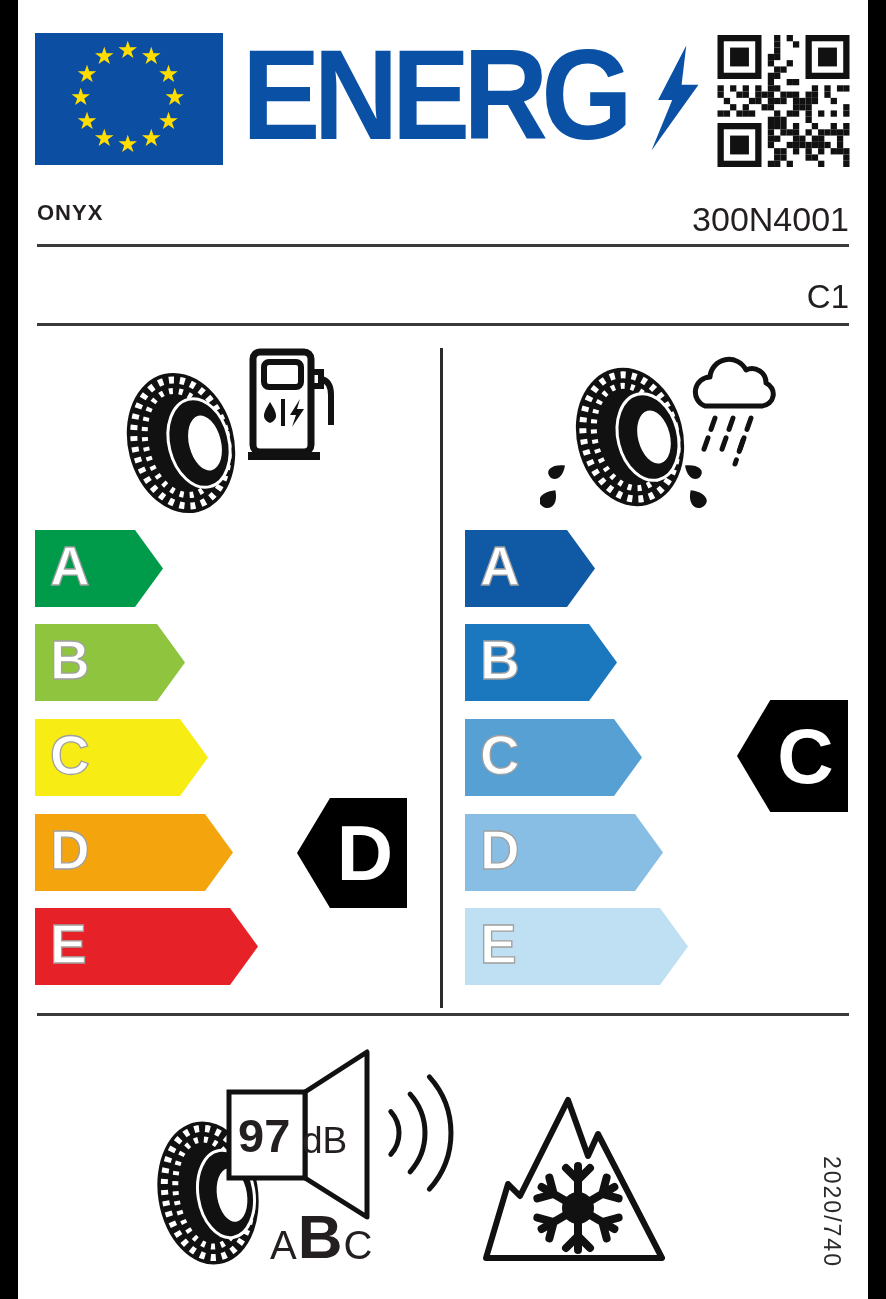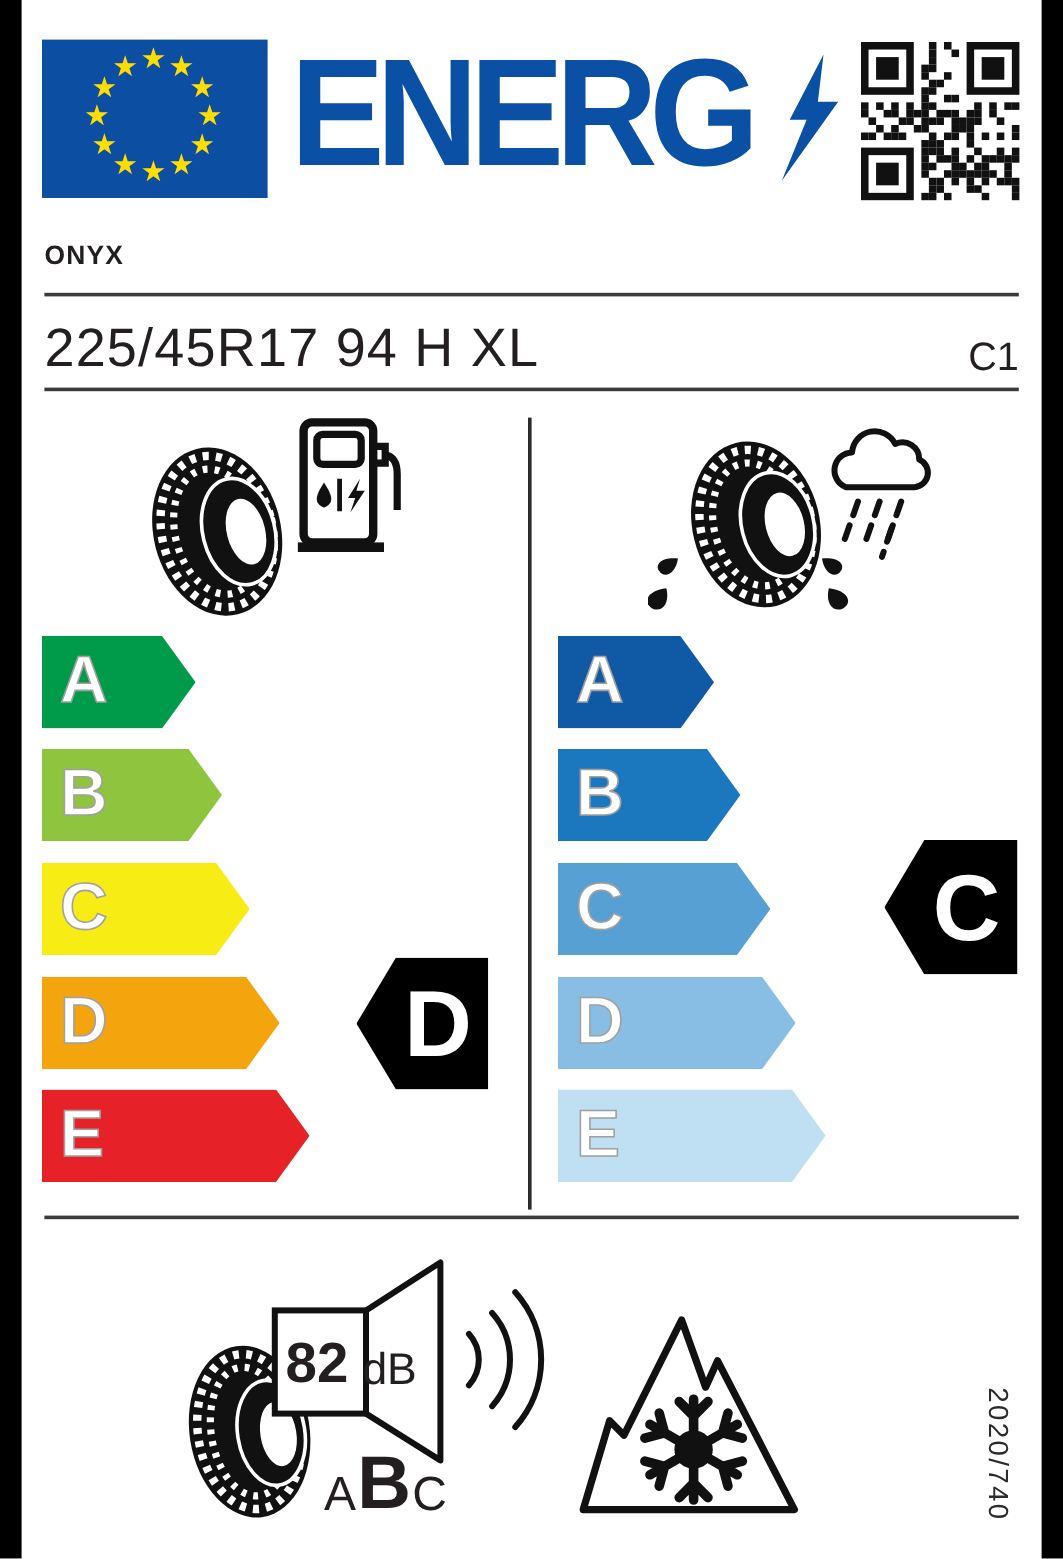--- a/index.html
+++ b/index.html
@@ -226,22 +226,22 @@
       <rect x="15" y="19" width="1" height="1" fill="#111"></rect>
       <rect x="20" y="19" width="1" height="1" fill="#111"></rect>
       <rect x="8" y="20" width="1" height="1" fill="#111"></rect>
       <rect x="9" y="20" width="1" height="1" fill="#111"></rect>
       <rect x="11" y="20" width="1" height="1" fill="#111"></rect>
       <rect x="16" y="20" width="1" height="1" fill="#111"></rect>
       <rect x="20" y="20" width="1" height="1" fill="#111"></rect>
     </svg>
 
   <div class="abs supplier-name">ONYX</div>
+  <div class="abs type-id">300N4001</div>
   <div class="abs rule rule1"></div>
-  <div class="abs tire-size">225/45R17 94 H XL</div>
   <div class="abs tire-class">C1</div>
   <div class="abs rule rule2"></div>
   <div class="abs divider"></div>
 
   <svg class="abs" style="left:123px;top:368px;" width="122" height="150" viewBox="0 0 122 150">
     <ellipse cx="58" cy="75" rx="53" ry="71" fill="#111" transform="rotate(-14 58 75)"></ellipse>
     <ellipse cx="58" cy="75" rx="46" ry="64" fill="none" stroke="#fff" stroke-width="7" stroke-dasharray="5 6" transform="rotate(-14 58 75)"></ellipse>
     <ellipse cx="58" cy="75" rx="35" ry="53" fill="none" stroke="#fff" stroke-width="6" stroke-dasharray="4 6" transform="rotate(-14 58 75)"></ellipse>
     <ellipse cx="76" cy="75" rx="30" ry="45" fill="#111" stroke="#fff" stroke-width="3" transform="rotate(-14 76 75)"></ellipse>
     <ellipse cx="82" cy="75" rx="16" ry="28" fill="#fff" transform="rotate(-14 82 75)"></ellipse>
@@ -332,21 +332,21 @@
   </svg>
   <svg class="abs" style="left:225px;top:1045px;" width="250" height="178" viewBox="0 0 250 178">
     <polygon points="80,47 142,7 142,172 80,133" fill="#fff" stroke="#111" stroke-width="5" stroke-linejoin="round"></polygon>
     <rect x="4" y="47" width="76" height="86" fill="#fff" stroke="#111" stroke-width="5"></rect>
     <g fill="none" stroke="#111" stroke-width="5" stroke-linecap="round">
       <path d="M165.8 66.6 A32 32 0 0 1 165.8 109.4"></path>
       <path d="M185.1 49.2 A58 58 0 0 1 185.1 126.8"></path>
       <path d="M204.4 31.8 A84 84 0 0 1 204.4 144.2"></path>
     </g>
   </svg>
-  <div class="abs db-value">82</div>
+  <div class="abs db-value">97</div>
   <div class="abs db-unit">dB</div>
   <div class="abs noise-abc">
     <span class="sm">A</span>
     <span class="big">B</span>
     <span class="sm">C</span>
   </div>
 
   <svg class="abs" style="left:478px;top:1086px;" width="192" height="178" viewBox="0 0 192 178">
     <polygon points="8,172 30,98 42,110 90,14 110,70 120,48 184,172" fill="#fff" stroke="#111" stroke-width="6" stroke-linejoin="round"></polygon>
     <g transform="translate(100,122)" stroke="#111" stroke-width="8" stroke-linecap="round" fill="none">

